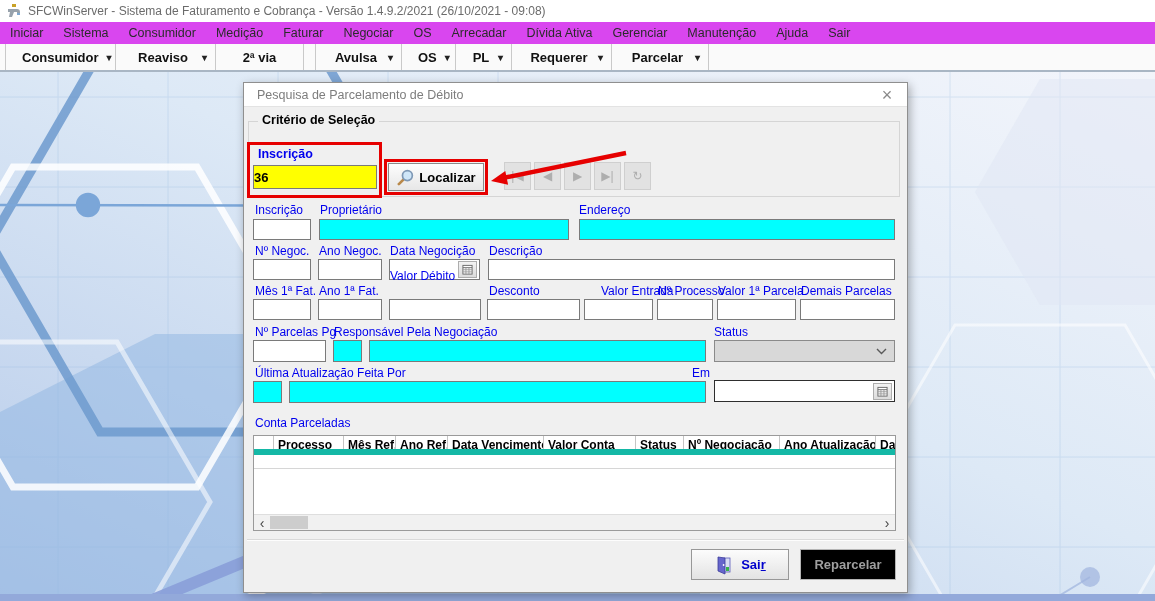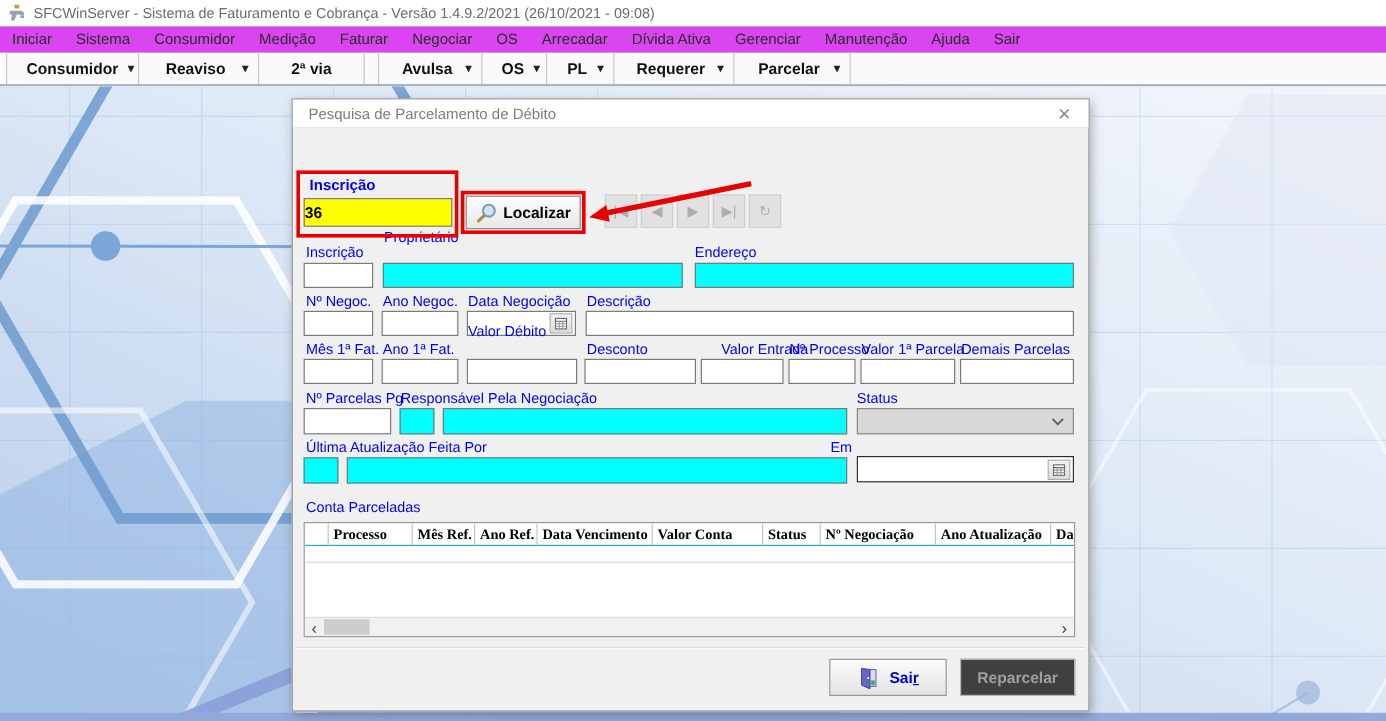--- a/index.html
+++ b/index.html
@@ -49,32 +49,32 @@
   .nav-btn { width:27px; height:28px; background:#e2e2e2; border:1px solid #cfcfcf; color:#aeaeae; display:flex; align-items:center; justify-content:center; font-size:12px; }
 
   .flabel { position:absolute; color:#0000ee; font-size:12px; white-space:nowrap; }
   .finput { position:absolute; background:#fff; border:1px solid #7a7a7a; height:21px; font-size:12px; padding-left:3px; font-family:"Liberation Sans",sans-serif; }
   .cyan { background:#00ffff; }
   .cal-btn { position:absolute; width:19px; height:17px; background:linear-gradient(#f2f2f2,#dcdcdc); border:1px solid #adadad; display:flex; align-items:center; justify-content:center; }
   .combo { position:absolute; height:22px; background:#d8d8d8; border:1px solid #8a8a8a; display:flex; align-items:center; justify-content:flex-end; padding-right:7px; }
   .em-input { border:1px solid #2e2e2e; height:22px; }
 
   .grid { position:absolute; left:9px; top:352px; width:643px; height:96px; background:#fff; border:1px solid #9a9a9a; overflow:hidden; }
-  .grid-header { display:flex; height:19px; border-bottom:1px solid #14b8a6;font-family:Liberation Serif, serif; }
+  .grid-header { display:flex; height:19px; border-bottom:6px solid #14b8a6; }
   .gh-cell { border-right:1px solid #c5c5c5; font-weight:bold; font-size:12px; padding:2px 0 0 4px; white-space:nowrap; overflow:hidden; }
   .grid-row { height:14px; border-bottom:1px solid #d6d6d6; }
   .hscroll { position:absolute; left:0; right:0; bottom:0; height:16px; background:#f1f1f1; border-top:1px solid #dedede; }
   .hs-arrow { position:absolute; top:0; width:16px; height:15px; display:flex; align-items:center; justify-content:center; color:#444; font-size:14px; }
   .hs-left { left:0; } .hs-right { right:0; }
   .hs-thumb { position:absolute; left:16px; top:1px; width:38px; height:13px; background:#cdcdcd; }
 
   .bottom-sep { position:absolute; left:3px; right:3px; top:456px; height:2px; border-top:1px solid #d9d9d9; border-bottom:1px solid #fdfdfd; }
   .sair-btn { position:absolute; left:447px; top:466px; width:98px; height:31px; background:linear-gradient(#fcfcfc,#e3e3e3); border:1px solid #989898; display:flex; align-items:center; justify-content:center; gap:7px; font-weight:bold; font-size:13px; color:#0000cc; }
   .sair-btn .u { text-decoration:underline; }
-  .reparcelar-btn { position:absolute; left:556px; top:466px; width:96px; height:31px; background:#404040; border:1px solid #b5b5b5; display:flex; align-items:center; justify-content:center; font-weight:bold; font-size:13px; color:#9f9f9f; }
+  .reparcelar-btn { position:absolute; left:556px; top:466px; width:96px; height:31px; background:#000000; border:1px solid #b5b5b5; display:flex; align-items:center; justify-content:center; font-weight:bold; font-size:13px; color:#9f9f9f; }
 </style>
 </head>
 <body>
 
 <div class="screen">
 
   <div class="titlebar">
     <svg class="app-icon" viewBox="0 0 18 16">
       <rect x="7" y="1" width="4" height="3" fill="#c9a227"></rect>
       <path d="M3 6 h9 a3 3 0 0 1 3 3 v1 h-3 v-1 h-3 l-2 5 H4 l1-5 H3 z" fill="#98a2ac"></path>
@@ -180,20 +180,23 @@
       <rect x="0" y="522" width="1155" height="8" fill="#93a9da"></rect>
     </svg>
   </div>
 
   <div class="dialog">
     <div class="dlg-titlebar">
       <span>Pesquisa de Parcelamento de Débito</span>
     </div>
     <div class="dlg-close">×</div>
 
+    <div class="groupbox">
+      <span class="group-label">Critério de Seleção</span>
+    </div>
     <div class="ann-rect ann-rect1"></div>
     <span class="insc-label">Inscrição</span>
     <input class="yellow-input" value="36" style="">
     <div class="ann-rect ann-rect2"></div>
     <div class="localizar-btn">
       <svg width="19" height="19" viewBox="0 0 20 20">
         <line x1="8" y1="12" x2="3" y2="17" stroke="#b9894a" stroke-width="2.8" stroke-linecap="round"></line>
         <circle cx="12" cy="8" r="5.2" fill="#cfe6f8" stroke="#7e98b5" stroke-width="1.8"></circle>
       </svg>
       <span>Localizar</span>
@@ -201,21 +204,21 @@
     <div class="nav-bar">
       <div class="nav-btn">|◀</div>
       <div class="nav-btn">◀</div>
       <div class="nav-btn">▶</div>
       <div class="nav-btn">▶|</div>
       <div class="nav-btn">↻</div>
     </div>
 
     <span class="flabel" style="left:11px;top:120px">Inscrição</span>
     <input class="finput" style="left: 9px; top: 136px; width: 58px;">
-    <span class="flabel" style="left:76px;top:108px">Proprietário</span>
+    <span class="flabel" style="left:76px;top:120px">Proprietário</span>
     <input class="finput cyan" style="left: 75px; top: 136px; width: 250px;">
     <span class="flabel" style="left:335px;top:120px">Endereço</span>
     <input class="finput cyan" style="left: 335px; top: 136px; width: 316px;">
 
     <span class="flabel" style="left:11px;top:161px">Nº Negoc.</span>
     <input class="finput" style="left: 9px; top: 176px; width: 58px;">
     <span class="flabel" style="left:75px;top:161px">Ano Negoc.</span>
     <input class="finput" style="left: 74px; top: 176px; width: 64px;">
     <span class="flabel" style="left:146px;top:161px">Data Negocição</span>
     <input class="finput" style="left: 145px; top: 176px; width: 91px;">

